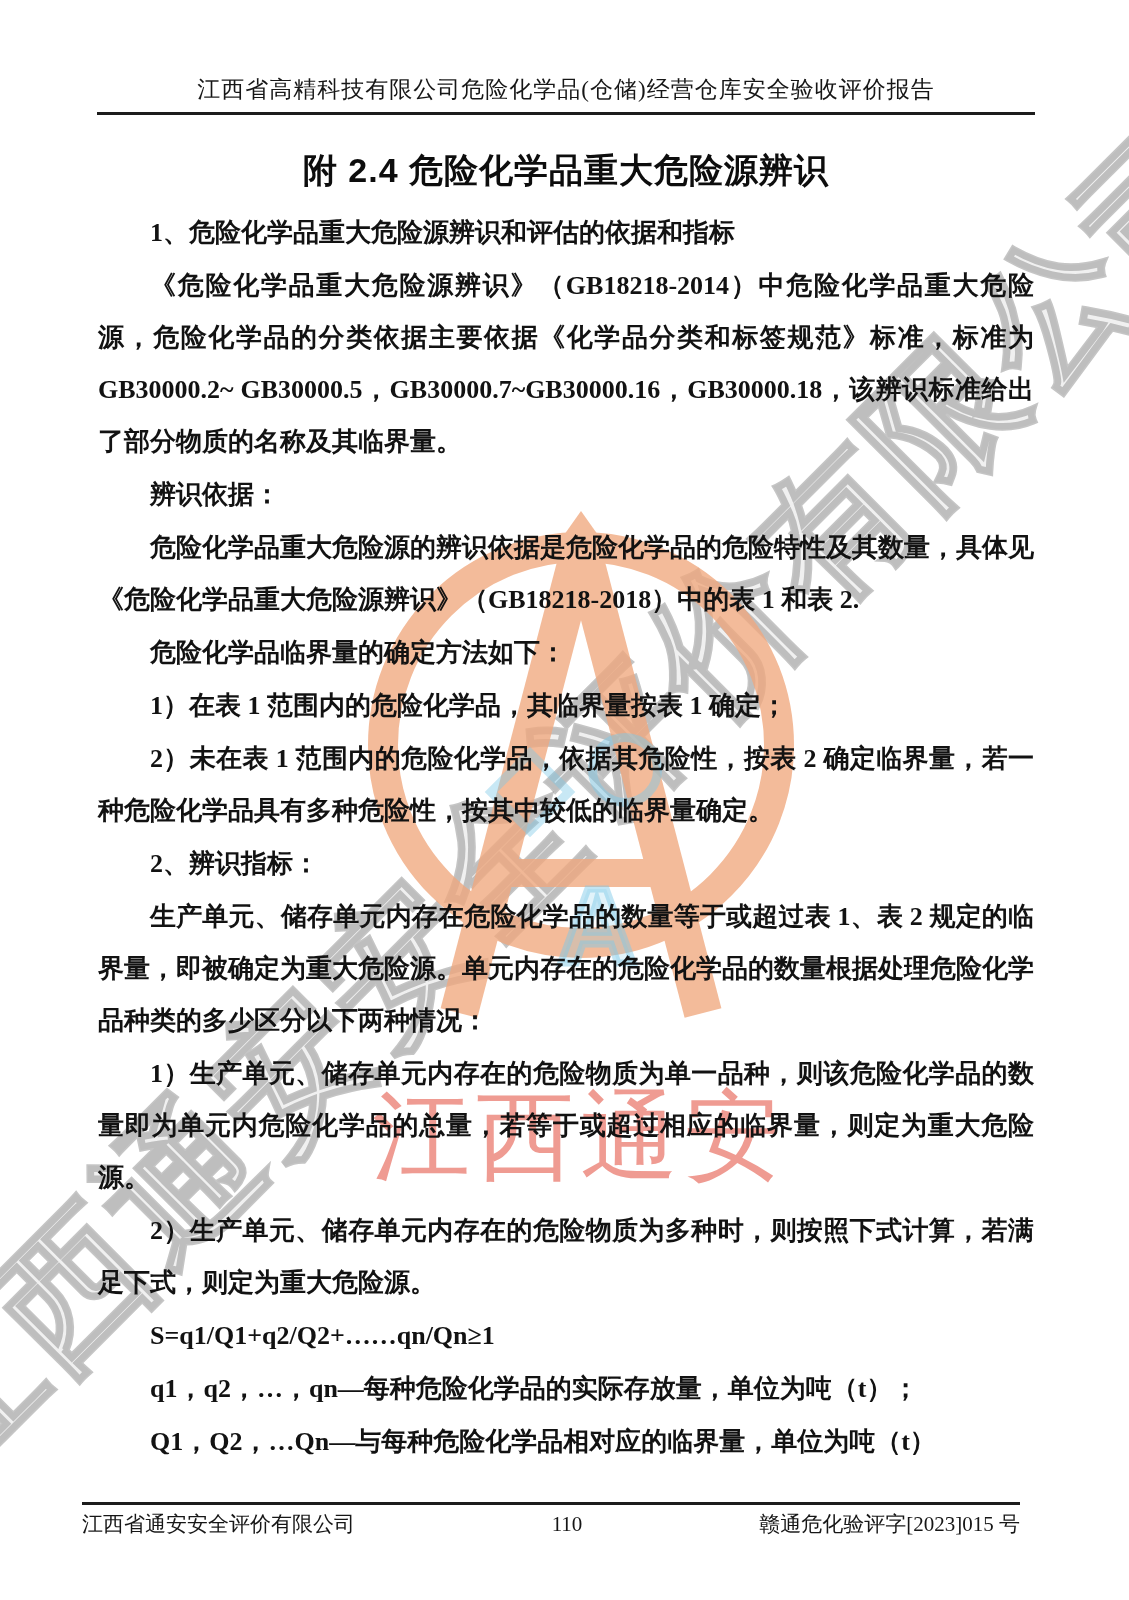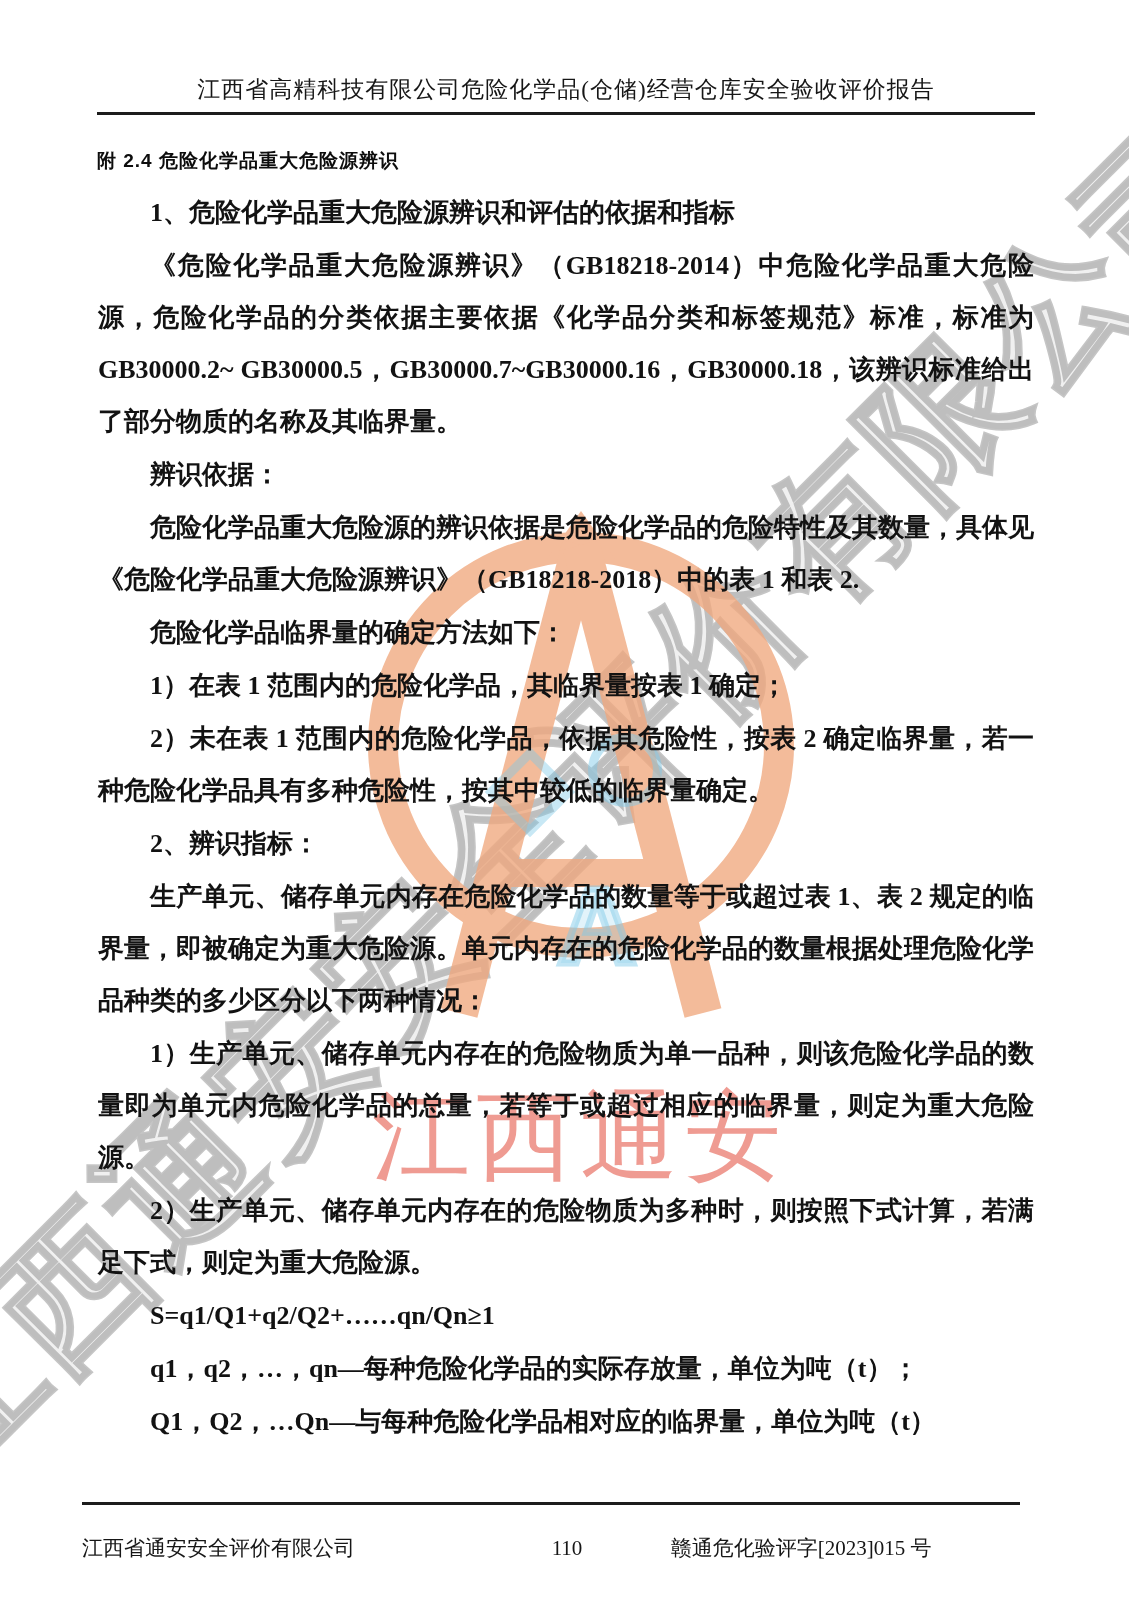--- a/index.html
+++ b/index.html
@@ -43,36 +43,36 @@
   
   .content{position:absolute;left:97px;width:938px;top:0;z-index:2;}
   .header-title{
     padding-top:74px;text-align:center;
     font-size:23px;letter-spacing:1px;color:#161616;
   }
   .header-rule{margin-top:7px;border-bottom:3px solid #1c1c1c;}
   .doc-title{
     margin:33px 0 0 0;
     font-family:"Liberation Sans", sans-serif;font-weight:bold;
-    font-size:19px;letter-spacing:1px;color:#0d0d0d;
+    font-size:34px;letter-spacing:1px;color:#0d0d0d;text-align:center;
   }
   .body-block{margin-top:13px;}
   .body-block p{
     margin:1px;font-size:26px;line-height:52px;
     text-align:justify;text-indent:2em;color:#121212;font-weight:bold;
   }
   .footer{position:absolute;left:82px;width:938px;top:1502px;z-index:2;}
   .footer-rule{border-top:3px solid #1c1c1c;}
   .footer-row{
     display:flex;align-items:baseline;padding-top:5px;
     font-size:21px;color:#161616;
   }
   .footer-row .f-left{flex:1;text-align:left;}
   .footer-row .f-center{flex:0 0 auto;text-align:left;margin-left:32px;}
-  .footer-row .f-right{flex:1;text-align:center;margin-top:24px;}
+  .footer-row .f-right{flex:1;text-align:right;}
 </style>
 </head>
 <body>
 
 <div class="page">
 
   <div class="wm-diagonal">江西通安安全评价有限公司</div>
 
   <svg class="wm-logo" width="480" height="540" viewBox="0 0 480 540">
     <circle cx="240" cy="240" r="198" fill="none" stroke="#F0A87E" stroke-width="30"></circle>

